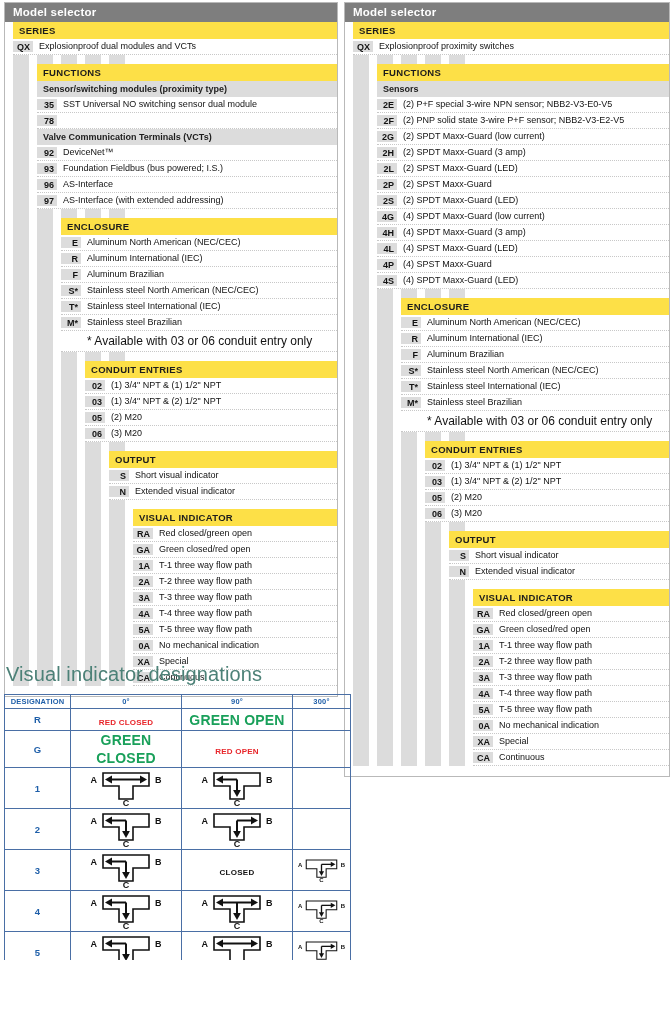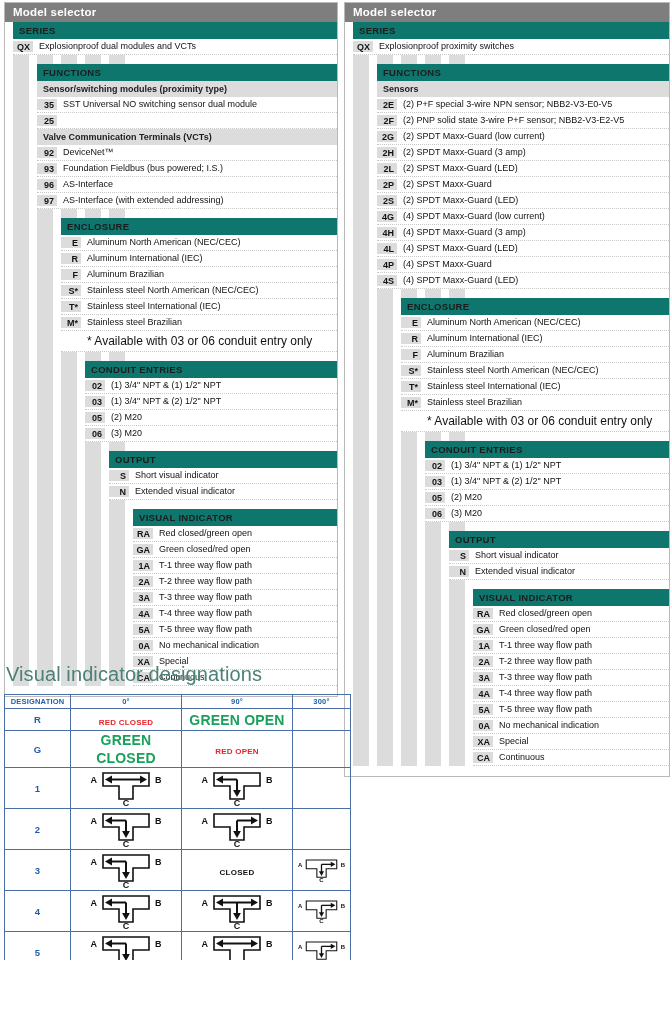--- a/index.html
+++ b/index.html
@@ -36,21 +36,21 @@
   .spine {
     position: absolute;
     top: 0; bottom: 10px;
     width: 16px;
     background: #dcdcdc;
   }
 
   
   .section { position: relative; }
   .sec-head {
-    background: #0f766e;
+    background: #fde047;
     color: #1c1c1c;
     font-size: 9.5px;
     font-weight: bold;
     letter-spacing: .3px;
     padding: 3px 4px 3px 6px;
     white-space: nowrap;
   }
   .sub-head {
     background: #dcdcdc;
     color: #1c1c1c;
@@ -162,21 +162,21 @@
         </div>
         <div class="gap"></div>
         <div class="section" style="margin-left: 32px;">
           <div class="sec-head">FUNCTIONS</div>
           <div class="sub-head">Sensor/switching modules (proximity type)</div>
           <div class="row">
             <span class="code">35</span>
             <span class="desc">SST Universal NO switching sensor dual module</span>
           </div>
           <div class="row">
-            <span class="code">25</span>
+            <span class="code">78</span>
           </div>
           <div class="sub-head">Valve Communication Terminals (VCTs)</div>
           <div class="row">
             <span class="code">92</span>
             <span class="desc">DeviceNet™</span>
           </div>
           <div class="row">
             <span class="code">93</span>
             <span class="desc">Foundation Fieldbus (bus powered; I.S.)</span>
           </div>

